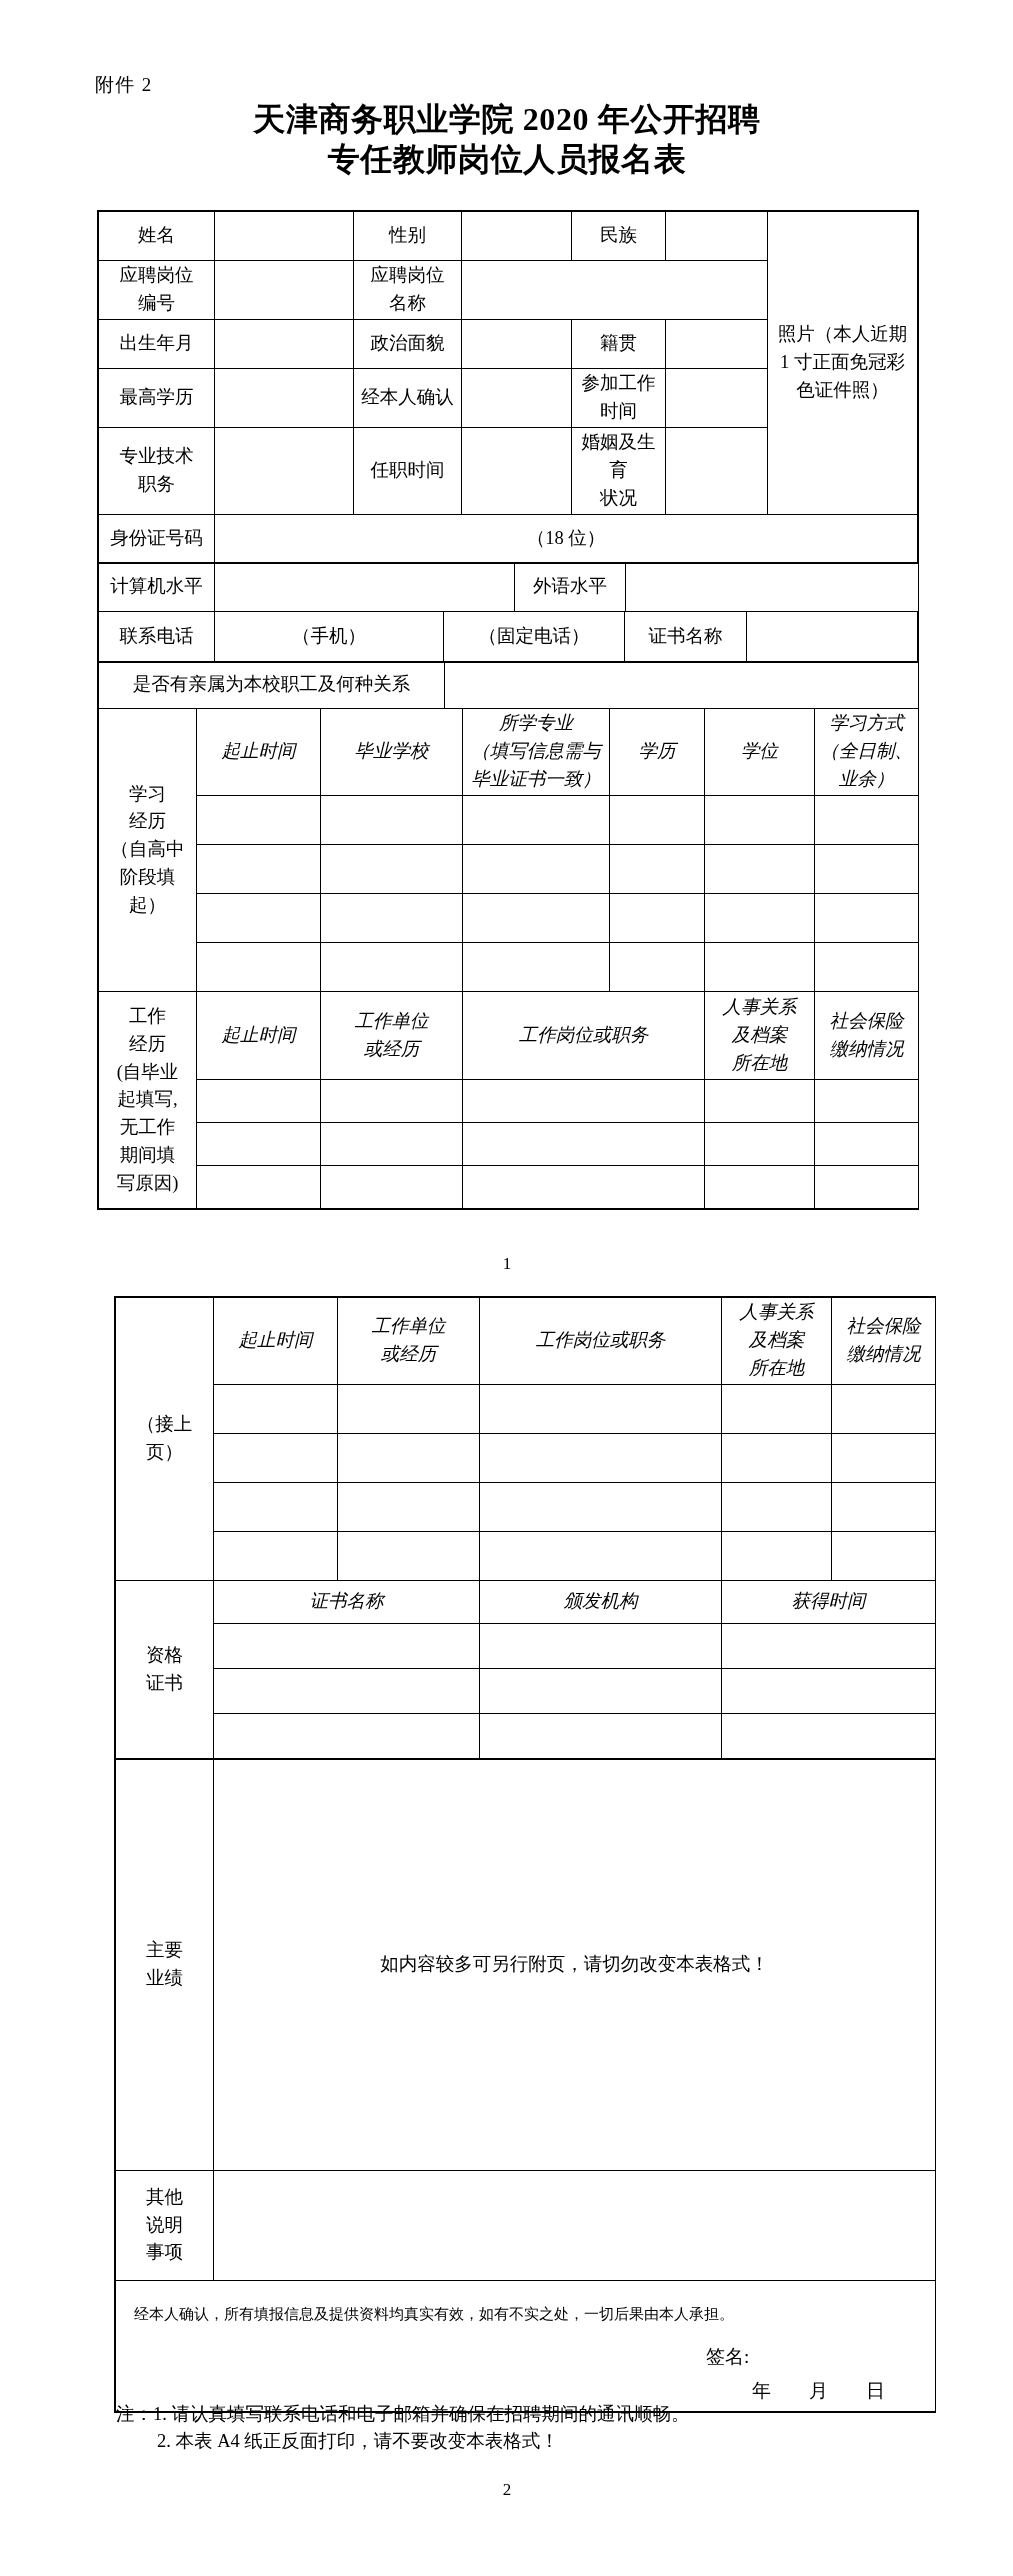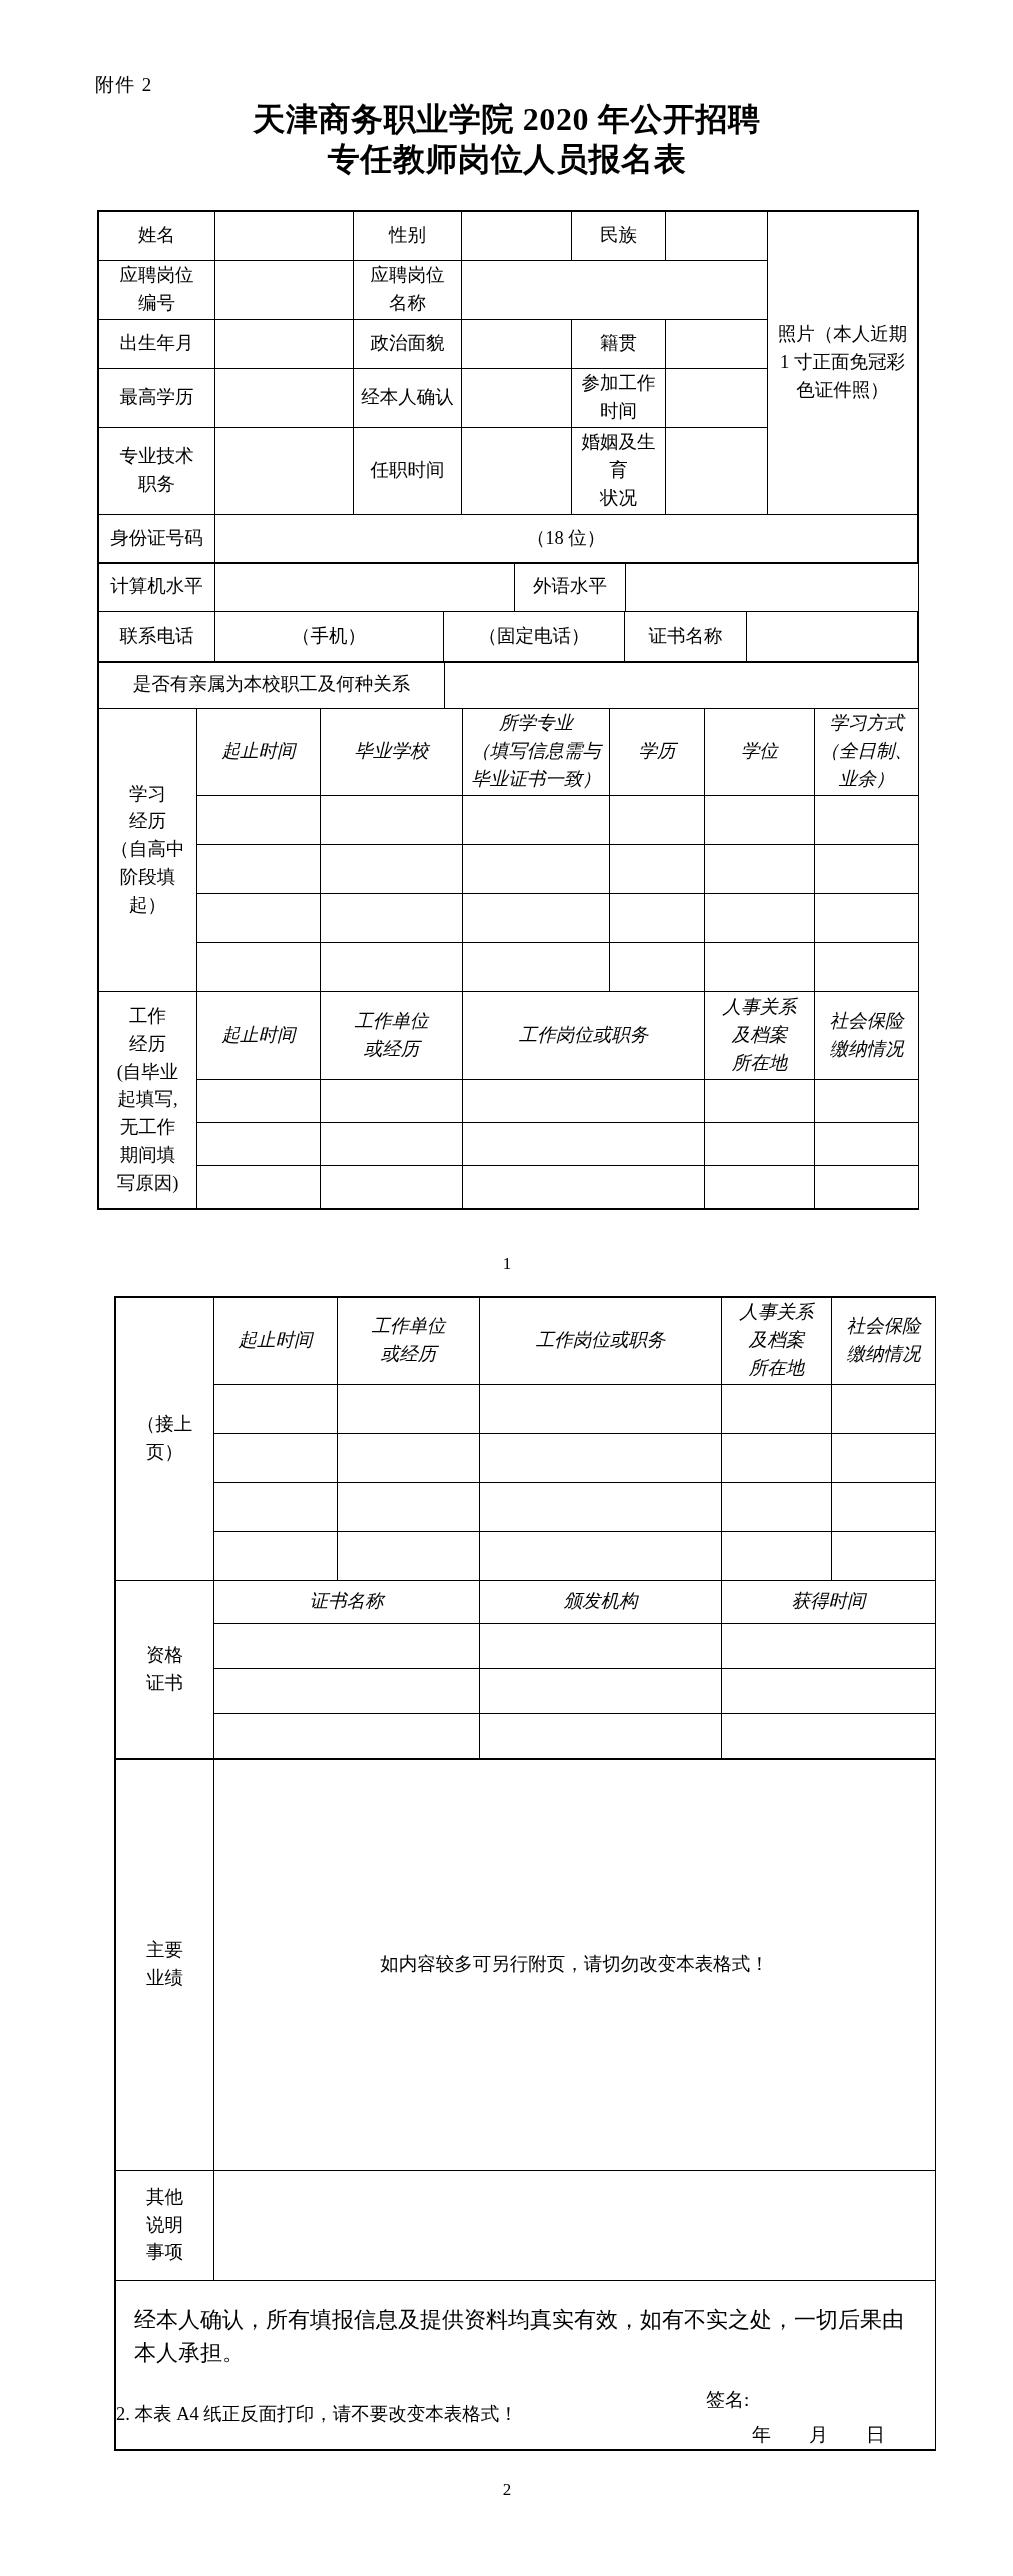--- a/index.html
+++ b/index.html
@@ -27,30 +27,30 @@
     word-break: break-all;
   }
   .pre { white-space: pre-line; }
   .stub { line-height: 1.72; }
   .hdr { line-height: 1.32; font-style: italic; }
   .photo-cell { line-height: 2.05; }
   .left-pad { text-align: left; padding-left: 16.6px; }
   .topleft { text-align: left; vertical-align: top; padding: 12.8px 7.7px 5.1px 18px; }
 
   #confirm-cell { text-align: left; vertical-align: top; padding: 0; }
-  .confirm-text { padding: 22px 19px 0 18px; font-size: 22px; line-height: 1.5; }
+  .confirm-text { padding: 22px 19px 0 18px; font-size: 15px; line-height: 1.5; }
   .sign-line { margin-top: 16.6px; margin-left: 590px; font-size: 19px; }
   .date-line { margin-top: 6.4px; margin-left: 636px; font-size: 19px; }
 
   .page-num { left: 0; width: 1014px; text-align: center; font-size: 17px; }
   #page1-number { top: 1254px; }
   #page2-number { top: 2480px; }
 
   #notes-block { left: 116px; top: 2401px; font-size: 18.5px; line-height: 1.45; }
-  #note-line2 { }
+  #note-line2 { margin-left: 41px; }
 </style>
 </head>
 <body>
 
 <div class="abs" id="attachment-label">附件 2</div>
 
 <div class="abs" id="title-block">
   <div>天津商务职业学院 2020 年公开招聘</div>
   <div>专任教师岗位人员报名表</div>
 </div>
@@ -427,17 +427,18 @@
         <div class="confirm-text">经本人确认，所有填报信息及提供资料均真实有效，如有不实之处，一切后果由本人承担。</div>
         <div class="sign-line">签名:</div>
         <div class="date-line">年　　月　　日</div>
       </td>
     </tr>
   </tbody>
     </table>
 </div>
 
 <div class="abs" id="notes-block">
+  <div id="note-line1">注：1. 请认真填写联系电话和电子邮箱并确保在招聘期间的通讯顺畅。</div>
   <div id="note-line2">2. 本表 A4 纸正反面打印，请不要改变本表格式！</div>
 </div>
 
 <div class="abs page-num" id="page2-number">2</div>
 
 
 </body></html>

